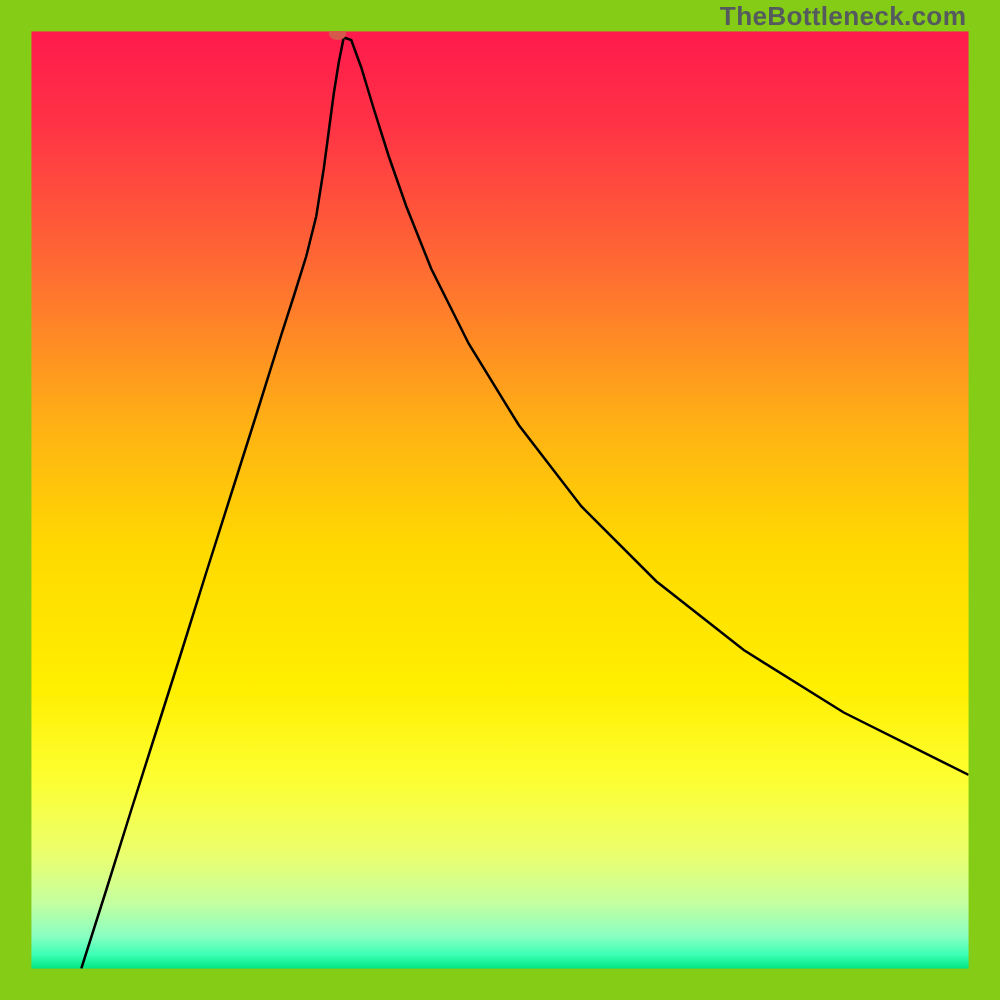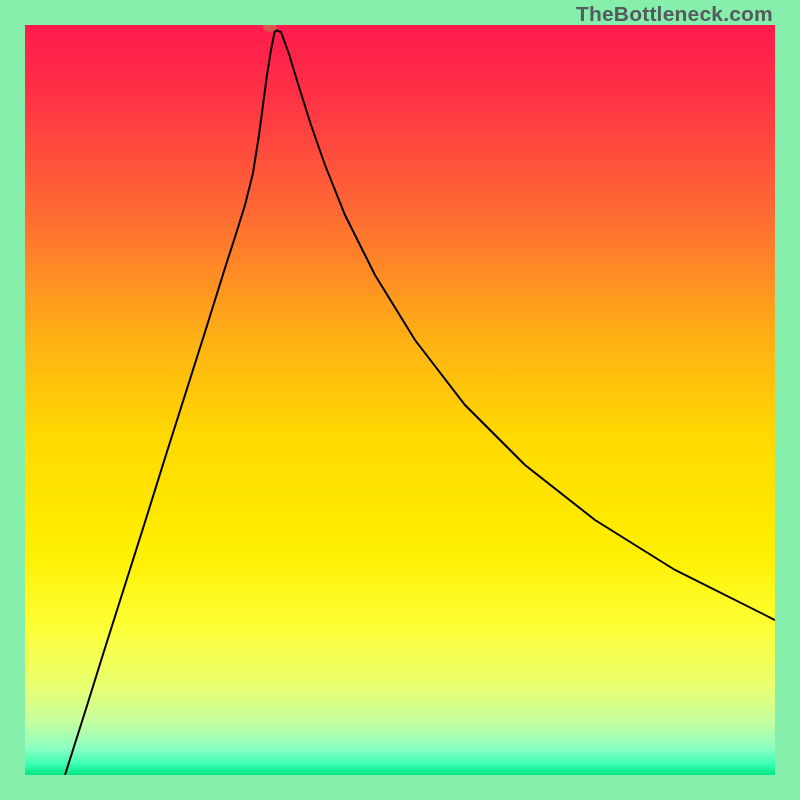--- a/index.html
+++ b/index.html
@@ -3,21 +3,21 @@
 <meta charset="utf-8">
 <style>
   * { margin: 0; padding: 0; box-sizing: border-box; }
   html, body { width: 800px; height: 800px; overflow: hidden; }
   body { background: #000; font-family: Arial, Helvetica, sans-serif; }
 
   .frame {
     position: absolute;
     left: 0; top: 0;
     width: 800px; height: 800px;
-    background: #86efac;
+    background: #84cc16;
   }
 
   .plot-area {
     position: absolute;
     left: 25px;
     top: 25px;
     width: 750px;
     height: 750px;
     overflow: hidden;
   }

